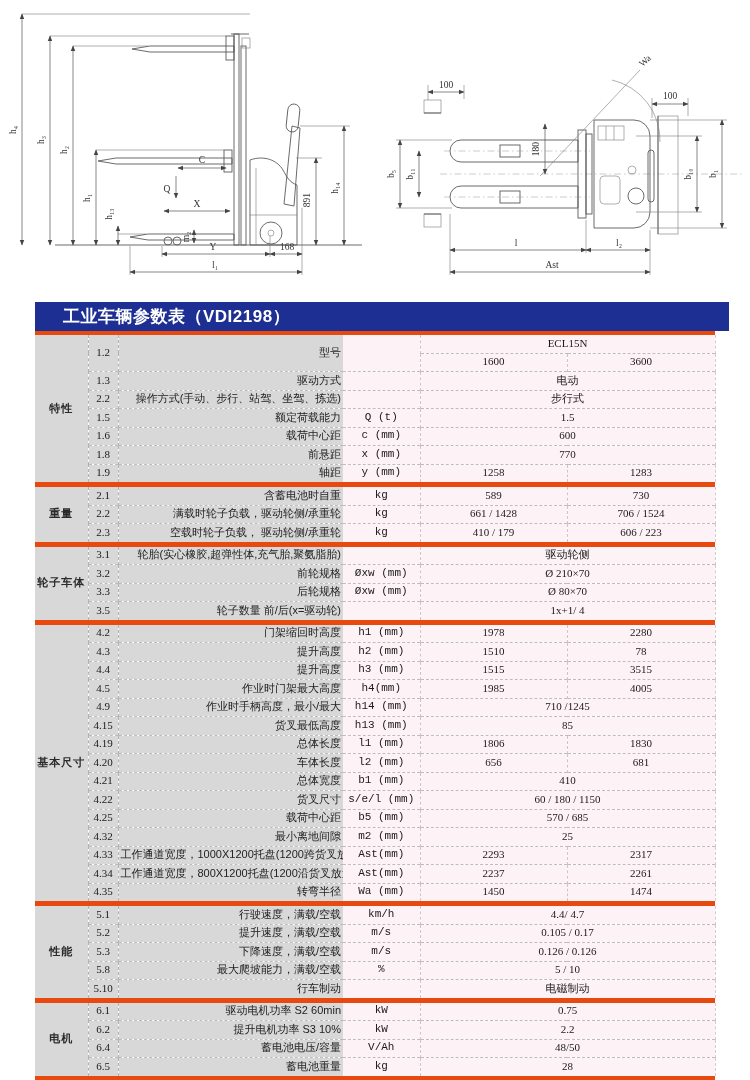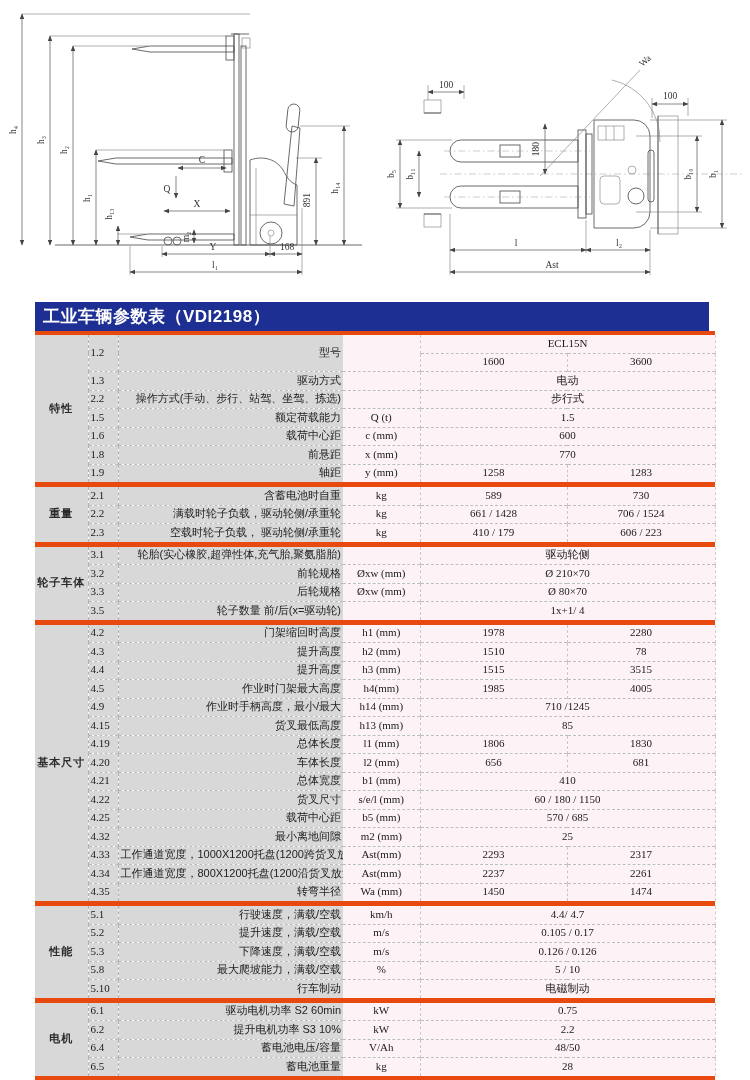--- a/index.html
+++ b/index.html
@@ -14,50 +14,50 @@
   .thin{stroke:#7a7a7a;stroke-width:0.6;fill:none;}
   .dim{stroke:#555;stroke-width:0.7;fill:none;}
   .cl{stroke:#999;stroke-width:0.5;fill:none;stroke-dasharray:7 3 1.5 3;}
   .dimtxt{font-family:"Liberation Serif",serif;font-size:9.5px;fill:#333;}
   .hatch-line{stroke:#888;stroke-width:0.6;}
   
   .titlebar{
     width:666px;height:29px;margin-left:35px;
     background:var(--blue,#1e2f93);color:#fff;
     font-size:17px;font-weight:bold;line-height:29px;
-    padding-left:8px;letter-spacing:0.5px;
+    padding-left:28px;letter-spacing:0.5px;
   }
   .orange-rule{width:680px;height:4px;margin-left:35px;background:var(--orange,#e8490f);}
   
   table.spec{
     border-collapse:collapse;table-layout:fixed;
     width:680px;margin-left:35px;
   }
   table.spec td{
     height:17.5px;padding:0 2px;font-size:11px;line-height:1.05;
     overflow:hidden;white-space:nowrap;vertical-align:middle;
     border-top:1px dashed #bdbdbd;
   }
   tr.first td{border-top:none;}
   td.sec{
     background:var(--gray,#d8d8d8);font-weight:bold;font-size:19px;color:#2a2a2a;
     text-align:center;border-right:1px dashed #b2b2b2;white-space:normal;
     line-height:1.12;letter-spacing:1px;padding:0 4px;
   }
   td.num{
-    background:var(--gray,#d8d8d8);
+    background:var(--gray,#d8d8d8);text-align:center;
     font-family:"Liberation Serif",serif;font-size:10.5px;margin-left:7px;
   }
   td.param{
     background:var(--gray,#d8d8d8);text-align:right;padding-left:9px;
     border-left:1px dashed #b2b2b2;font-size:11px;color:#222;
   }
   td.unit{
     background:var(--pink,#fdf2f5);text-align:center;
-    font-family:Liberation Serif, serif;font-size:10.5px;
+    font-family:Liberation Mono, monospace;font-size:10.5px;
   }
   td.val{
     background:var(--pink,#fdf2f5);text-align:center;
     font-family:"Liberation Serif",serif;font-size:10.5px;
     border-left:1px dashed #cfc3c7;
   }
   td.v2{border-left:1px dashed #cfc3c7;}
   td.last{border-right:1px dashed #d5cacd;margin-top:24px;}
   tr.sep td{
     border:none;height:5px;padding:0;background:var(--orange,#e8490f);

